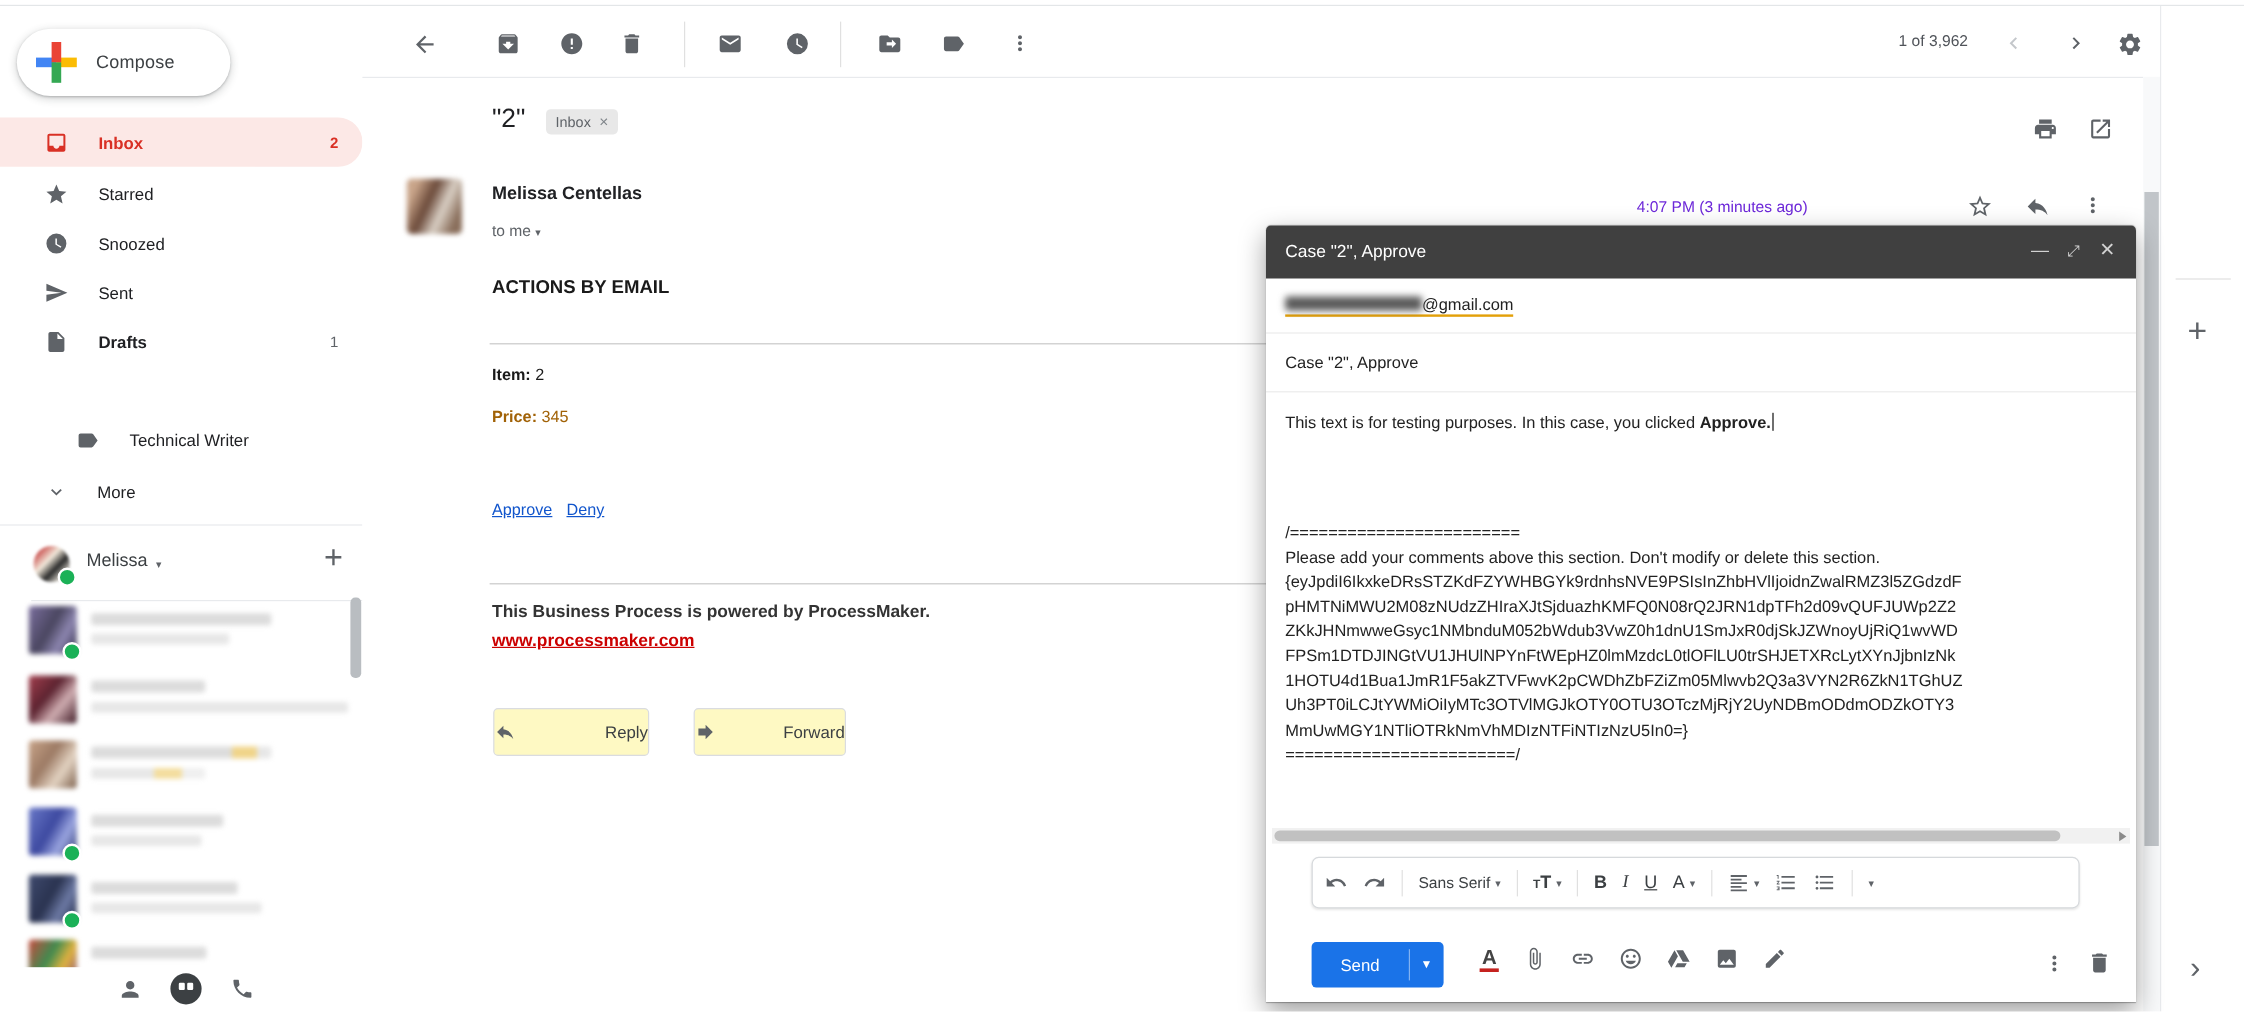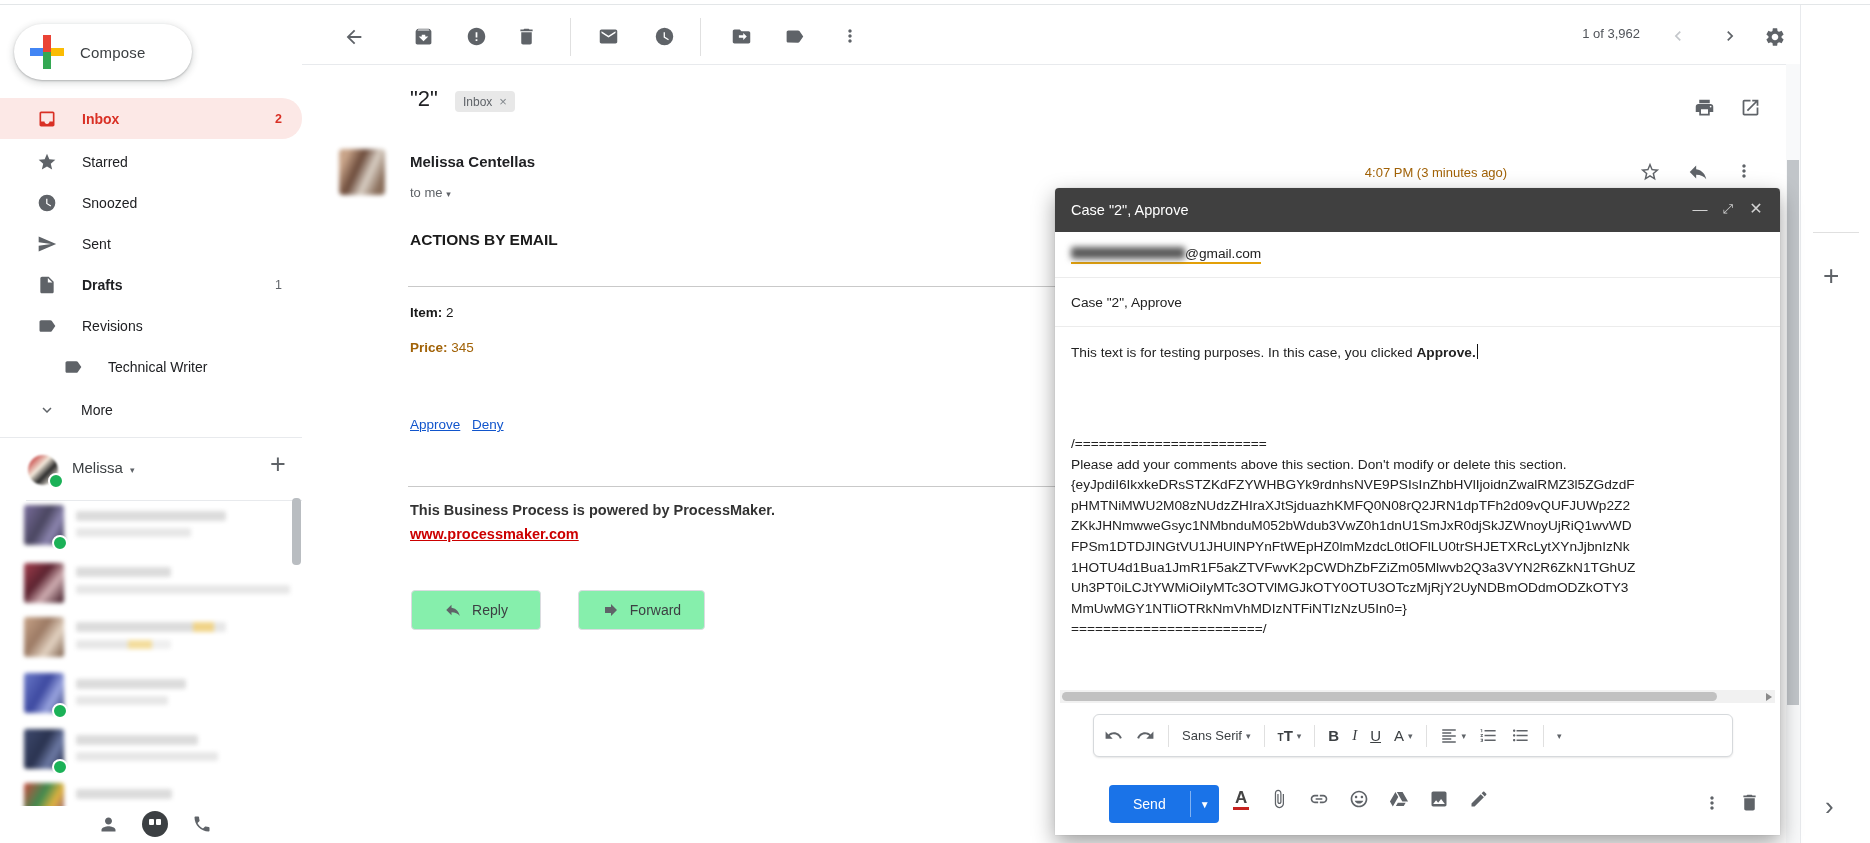--- a/index.html
+++ b/index.html
@@ -36,22 +36,22 @@
   .navrow.boldrow .nlabel{font-weight:700;}
   .blur-strong{filter:blur(3px);border-radius:2px;}
   .gdot{position:absolute;width:12px;height:12px;border-radius:50%;background:#1bb157;border:2px solid #fff;}
   .contact{position:absolute;left:0;width:300px;height:46px;cursor:pointer;}
   .cavatar{position:absolute;left:24px;top:0;width:40px;height:40px;border-radius:3px;filter:blur(2.2px);}
   .cline{position:absolute;height:10px;background:#dcdcdc;filter:blur(2px);border-radius:2px;}
   .cline2{position:absolute;height:9px;background:#e7e7e7;filter:blur(2px);border-radius:2px;}
   
   .tbicon{position:absolute;top:21px;cursor:pointer;}
   
-  .gbtn{position:absolute;height:38px;border:1px solid #dadce0;border-radius:4px;background:#86efac;
-    display:flex;align-items:center;justify-content:center;gap:10px;cursor:pointer;
+  .gbtn{position:absolute;height:38px;border:1px solid #dadce0;border-radius:4px;background:#fef9c3;
+    display:flex;align-items:center;justify-content:space-between;gap:10px;cursor:pointer;
     font-size:14px;color:#3c4043;font-weight:500;}
   
   #composeWin{left:1055px;top:188px;width:725px;height:647px;background:#fff;border-radius:4px 4px 0 0;
     box-shadow:0 8px 22px rgba(0,0,0,.38),0 0 1px rgba(0,0,0,.3);z-index:50;}
   #cwTitle{position:absolute;left:0;top:0;width:100%;height:44px;background:#404040;border-radius:4px 4px 0 0;
     display:flex;align-items:center;}
   #cwTitle .t{margin-left:16px;color:#fff;font-size:14.5px;font-weight:500;}
   .wctl{position:absolute;top:13px;width:16px;height:16px;cursor:pointer;color:#d2d2d2;font-size:15px;line-height:16px;text-align:center;}
   .cw-row{position:absolute;left:0;width:100%;box-sizing:border-box;padding:0 16px;border-bottom:1px solid #ececec;
     display:flex;align-items:center;font-size:13.7px;color:#222;}
@@ -113,26 +113,20 @@
       </svg>
     <span class="nlabel">Sent</span>
   </div>
   <div class="navrow boldrow" style="top:259px;">
     <svg class="ic nicon" viewBox="0 0 24 24">
         <path d="M6 2c-1.1 0-1.99.9-1.99 2L4 20c0 1.1.89 2 1.99 2H18c1.1 0 2-.9 2-2V8l-6-6H6zm7 7V3.5L18.5 9H13z"></path>
       </svg>
     <span class="nlabel">Drafts</span>
     <span class="ncount">1</span>
   </div>
-  <div class="navrow" style="top:300px;">
-    <svg class="ic nicon" viewBox="0 0 24 24">
-        <path d="M17.63 5.84C17.27 5.33 16.67 5 16 5L5 5.01C3.9 5.01 3 5.9 3 7v10c0 1.1.9 1.99 2 1.99L16 19c.67 0 1.27-.33 1.63-.84L22 12l-4.37-6.16z"></path>
-      </svg>
-    <span class="nlabel">Revisions</span>
-  </div>
   <div class="navrow" style="top:341px;padding-left:26px;">
     <svg class="ic nicon" viewBox="0 0 24 24">
         <path d="M17.63 5.84C17.27 5.33 16.67 5 16 5L5 5.01C3.9 5.01 3 5.9 3 7v10c0 1.1.9 1.99 2 1.99L16 19c.67 0 1.27-.33 1.63-.84L22 12l-4.37-6.16z"></path>
       </svg>
     <span class="nlabel">Technical Writer</span>
   </div>
   <div class="navrow" style="top:384px;">
     <svg class="ic nicon" viewBox="0 0 24 24" style="width:18px;height:18px;margin-left:38px;">
         <path d="M16.59 8.59L12 13.17 7.41 8.59 6 10l6 6 6-6z"></path>
       </svg>
@@ -253,21 +247,21 @@
   <svg class="ic" viewBox="0 0 24 24" style="position:absolute;left:1392px;top:92px;width:21px;height:21px;cursor:pointer;">
       <path d="M19 8H5c-1.66 0-3 1.34-3 3v6h4v4h12v-4h4v-6c0-1.66-1.34-3-3-3zm-3 11H8v-5h8v5zm3-7c-.55 0-1-.45-1-1s.45-1 1-1 1 .45 1 1-.45 1-1 1zm-1-9H6v4h12V3z"></path>
     </svg>
   <svg class="ic" viewBox="0 0 24 24" style="position:absolute;left:1438px;top:92px;width:21px;height:21px;cursor:pointer;">
       <path d="M19 19H5V5h7V3H5c-1.11 0-2 .9-2 2v14c0 1.1.89 2 2 2h14c1.1 0 2-.9 2-2v-7h-2v7zM14 3v2h3.59l-9.83 9.83 1.41 1.41L19 6.41V10h2V3h-7z"></path>
     </svg>
 
   <div class="abs" style="left:37px;top:144px;width:46px;height:46px;border-radius:4px;filter:blur(2.2px);background:linear-gradient(115deg,#c9a58a 15%,#6b4a3a 40%,#d9cfc4 62%,#8a6f5c 85%);"></div>
   <span class="abs" style="left:108px;top:148px;font-size:15px;font-weight:700;color:#202124;">Melissa Centellas</span>
   <span class="abs" style="left:108px;top:180px;font-size:13px;color:#5f6368;cursor:pointer;"><span>to me</span> <span class="caretdn">▾</span></span>
-  <span class="abs" style="left:984px;top:160px;width:300px;text-align:center;font-size:13px;color:#a16207;">4:07 PM (3 minutes ago)</span>
+  <span class="abs" style="left:1062px;top:160px;width:300px;text-align:left;font-size:13px;color:#6d28d9;">4:07 PM (3 minutes ago)</span>
   <svg class="ic" viewBox="0 0 24 24" style="position:absolute;left:1337px;top:156px;width:22px;height:22px;cursor:pointer;">
       <path d="M22 9.24l-7.19-.62L12 2 9.19 8.63 2 9.24l5.46 4.73L5.82 21 12 17.27 18.18 21l-1.63-7.03L22 9.24zM12 15.4l-3.76 2.27 1-4.28-3.32-2.88 4.38-.38L12 6.1l1.71 4.04 4.38.38-3.32 2.88 1 4.28L12 15.4z"></path>
     </svg>
   <svg class="ic" viewBox="0 0 24 24" style="position:absolute;left:1385px;top:156px;width:22px;height:22px;cursor:pointer;">
       <path d="M10 9V5l-7 7 7 7v-4.1c5 0 8.5 1.6 11 5.1-1-5-4-10-11-11z"></path>
     </svg>
   <svg class="ic" viewBox="0 0 24 24" style="position:absolute;left:1432px;top:156px;width:20px;height:20px;cursor:pointer;">
       <path d="M12 8c1.1 0 2-.9 2-2s-.9-2-2-2-2 .9-2 2 .9 2 2 2zm0 2c-1.1 0-2 .9-2 2s.9 2 2 2 2-.9 2-2-.9-2-2-2zm0 6c-1.1 0-2 .9-2 2s.9 2 2 2 2-.9 2-2-.9-2-2-2z"></path>
     </svg>
 
@@ -377,21 +371,21 @@
     <svg class="ic" viewBox="0 0 24 24" style="width:19px;height:19px;cursor:pointer;">
         <path d="M2 17h2v.5H3v1h1v.5H2v1h3v-4H2v1zm1-9h1V4H2v1h1v3zm-1 3h1.8L2 13.1v.9h3v-1H3.2L5 10.9V10H2v1zm5-6v2h14V5H7zm0 14h14v-2H7v2zm0-6h14v-2H7v2z"></path>
       </svg>
     <svg class="ic" viewBox="0 0 24 24" style="width:19px;height:19px;cursor:pointer;">
         <path d="M4 10.5c-.83 0-1.5.67-1.5 1.5s.67 1.5 1.5 1.5 1.5-.67 1.5-1.5-.67-1.5-1.5-1.5zm0-6c-.83 0-1.5.67-1.5 1.5S3.17 7.5 4 7.5 5.5 6.83 5.5 6 4.83 4.5 4 4.5zm0 12c-.83 0-1.5.68-1.5 1.5s.68 1.5 1.5 1.5 1.5-.68 1.5-1.5-.67-1.5-1.5-1.5zM7 19h14v-2H7v2zm0-6h14v-2H7v2zm0-8v2h14V5H7z"></path>
       </svg>
     <div class="fsep"></div>
     <span class="caretdn" style="cursor:pointer;">▾</span>
   </div>
 
-  <div id="sendBtn" style="left:54px;top:597px;">
+  <div id="sendBtn" style="left:38px;top:597px;">
     <span class="sendmain">Send</span>
     <span class="senddiv"></span>
     <span class="sendarrow">▼</span>
   </div>
   <div class="abs" style="left:178px;top:600px;display:flex;align-items:center;gap:20px;">
     <div class="cicon" style="font-size:17px;font-weight:700;color:#444;border-bottom:3px solid #c5221f;line-height:19px;padding:0 2px;"><span>A</span></div>
     <svg class="ic cicon" viewBox="0 0 24 24" style="width:20px;height:20px;">
         <path d="M16.5 6v11.5c0 2.21-1.79 4-4 4s-4-1.79-4-4V5c0-1.38 1.12-2.5 2.5-2.5s2.5 1.12 2.5 2.5v10.5c0 .55-.45 1-1 1s-1-.45-1-1V6H10v9.5c0 1.38 1.12 2.5 2.5 2.5s2.5-1.12 2.5-2.5V5c0-2.21-1.79-4-4-4S7 2.79 7 5v12.5c0 3.04 2.46 5.5 5.5 5.5s5.5-2.46 5.5-5.5V6h-1.5z"></path>
       </svg>
     <svg class="ic cicon" viewBox="0 0 24 24" style="width:20px;height:20px;">

